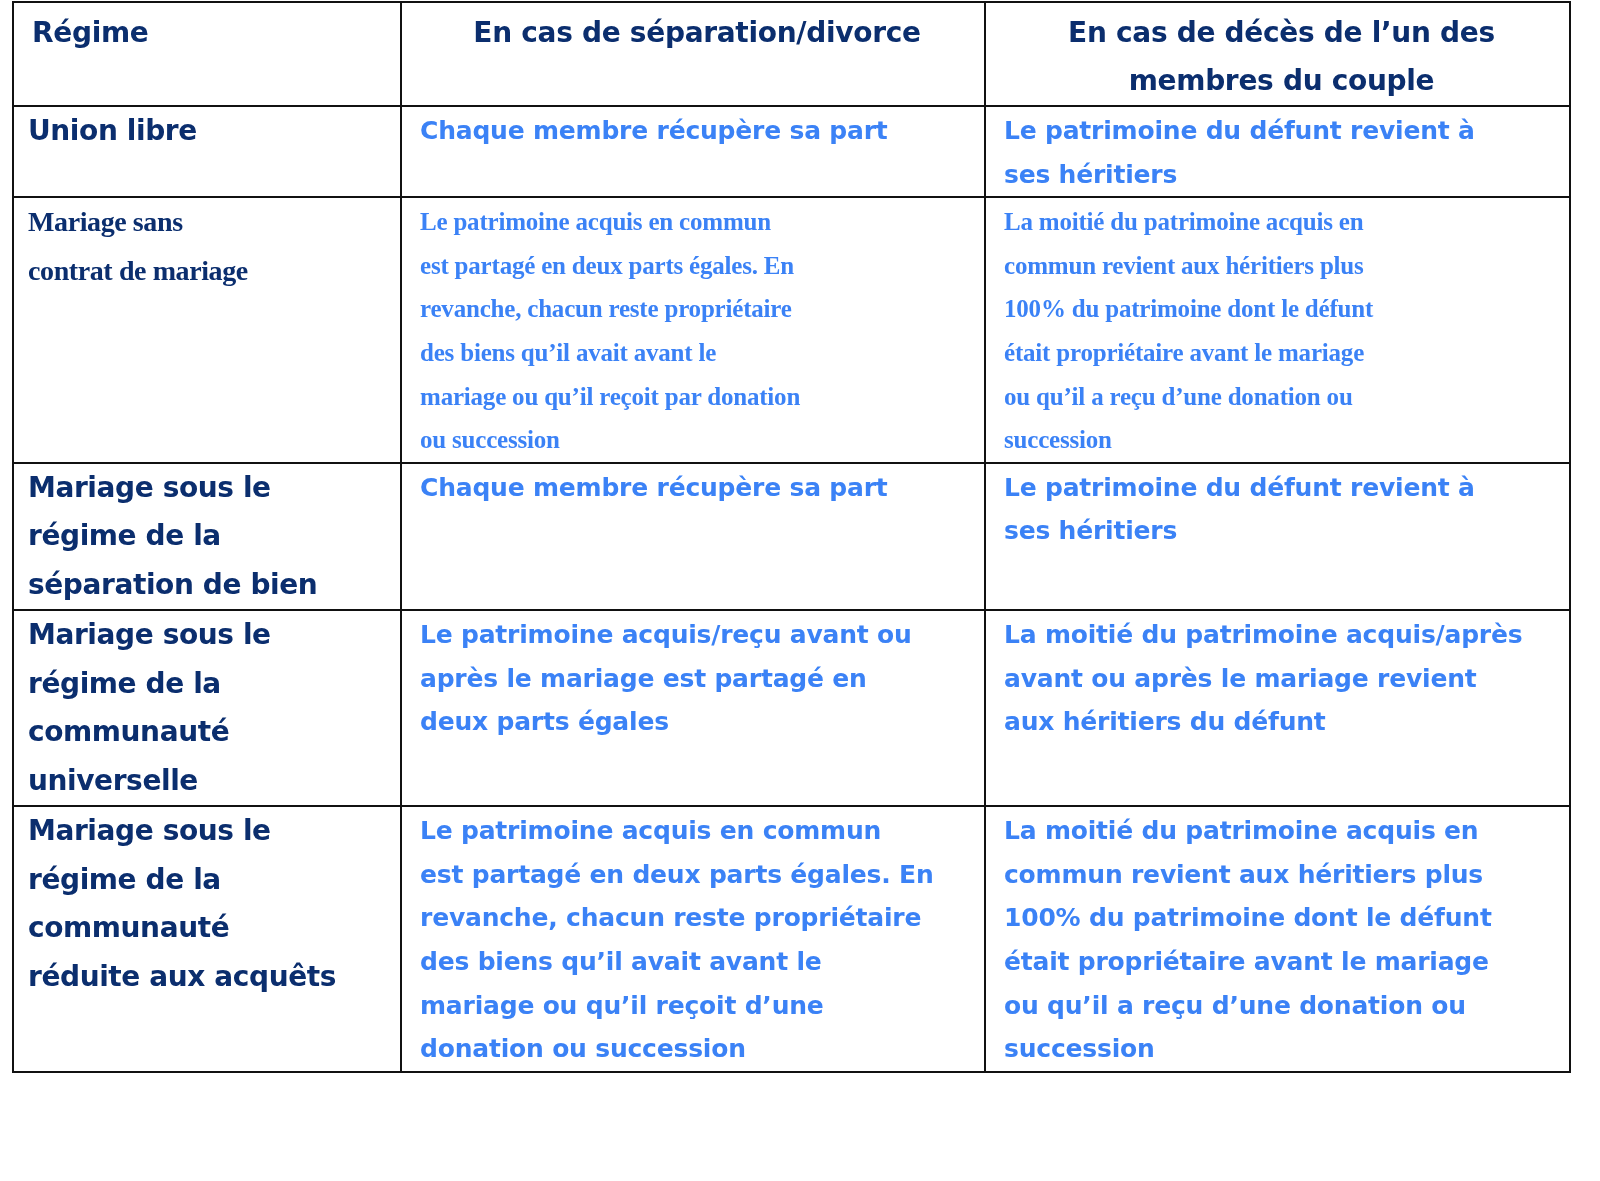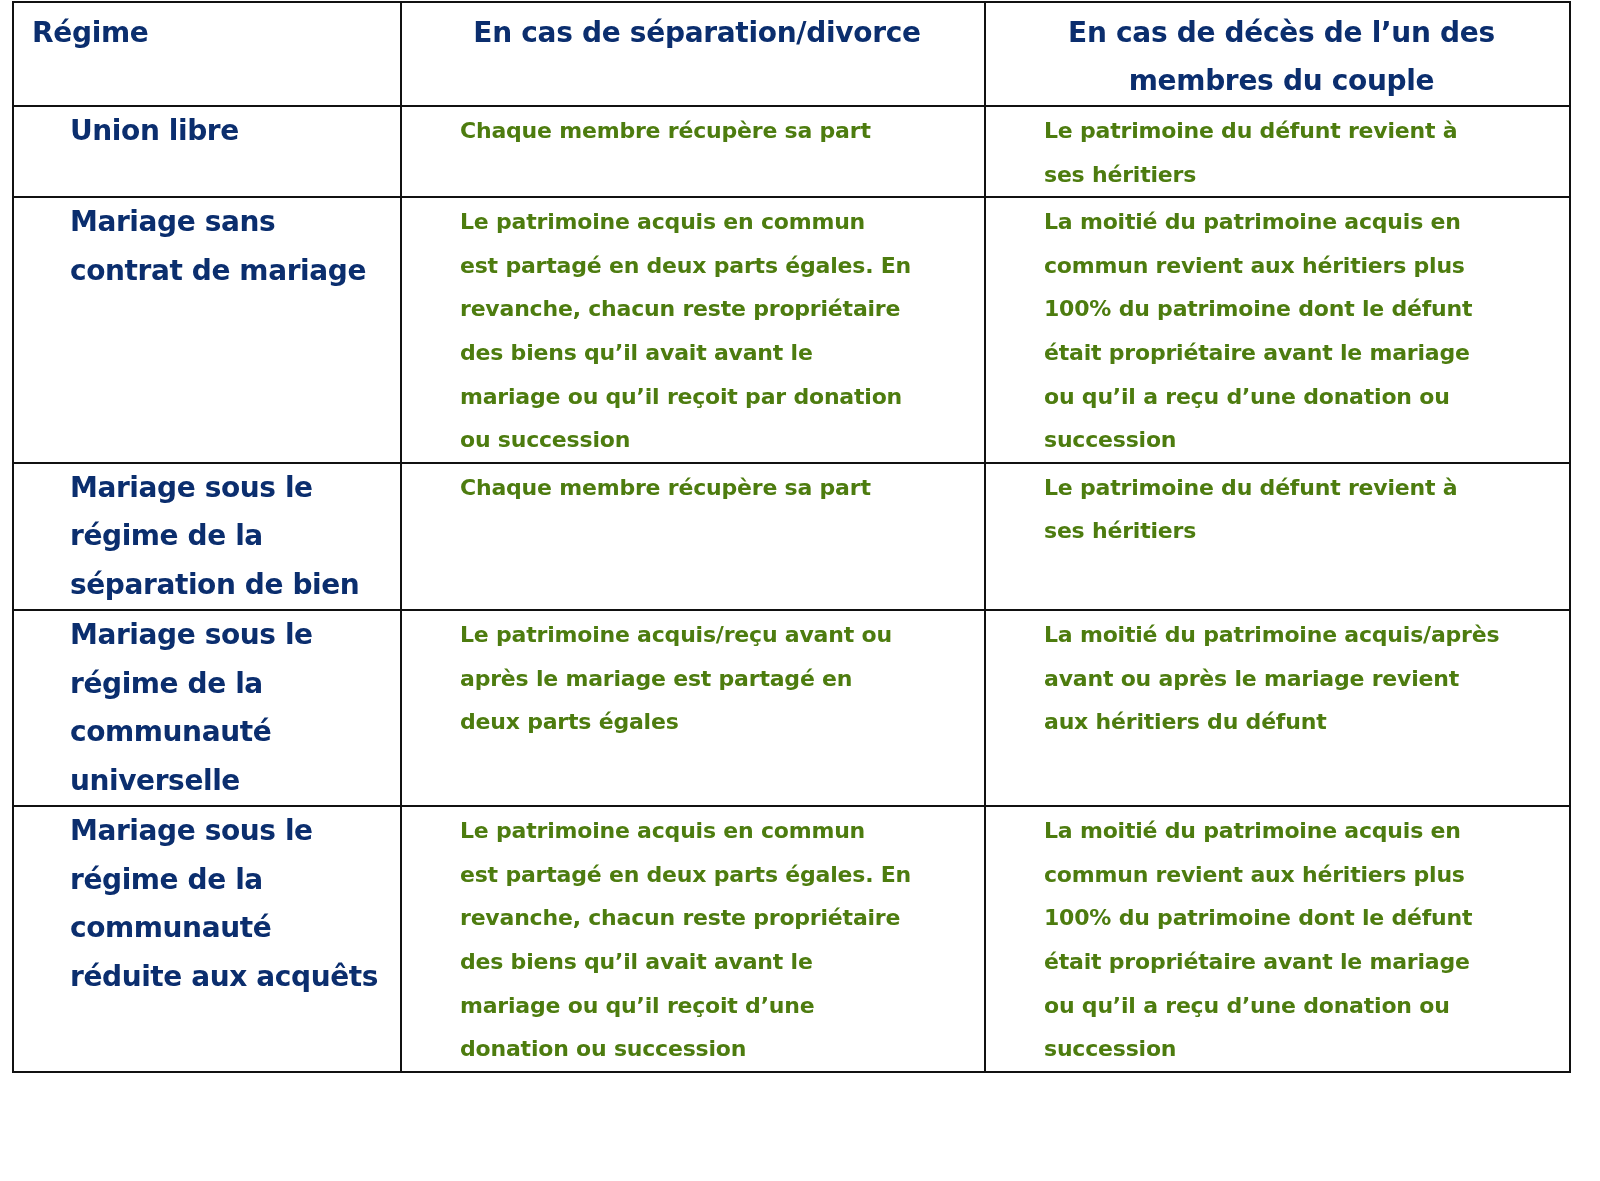--- a/index.html
+++ b/index.html
@@ -42,36 +42,35 @@
     }
     th.center .hd { text-align: center; padding-left: 18px; }
 
     td.regime {
       vertical-align: middle;
       color: #0b2e6e;
       font-size: 28px;
       line-height: 48.5px;
       letter-spacing: -0.4px;
     }
-    td.regime .lbl { padding: 0 8px 0 14px; margin-left: 42px; }
+    td.regime .lbl { padding: 0 8px 0 14px; }
 
     td.txt .body {
-      color: #4d7c0f;
-      font-size: 22px;
+      color: #3b82f6;
+      font-size: 25px;
       line-height: 43.6px;
       padding: 2px 8px 0 18px;
       letter-spacing: -0.2px;
       white-space: pre-line;
-      margin-left: 40px;
     }
 
     tr.r-head { height: 98px; }
     tr.r-union { height: 88px; }
     tr.r-pacs { height: 89px; }
-    tr.r-sans { height: 264px; }
+    tr.r-sans { height: 264px; font-family: Liberation Serif, serif; }
     tr.r-sep { height: 147px; }
     tr.r-univ { height: 196px; }
     tr.r-acq { height: 264px; }
   </style>
 </head>
 <body>
 
 <table class="regimes">
   <colgroup>
     <col class="c1">

